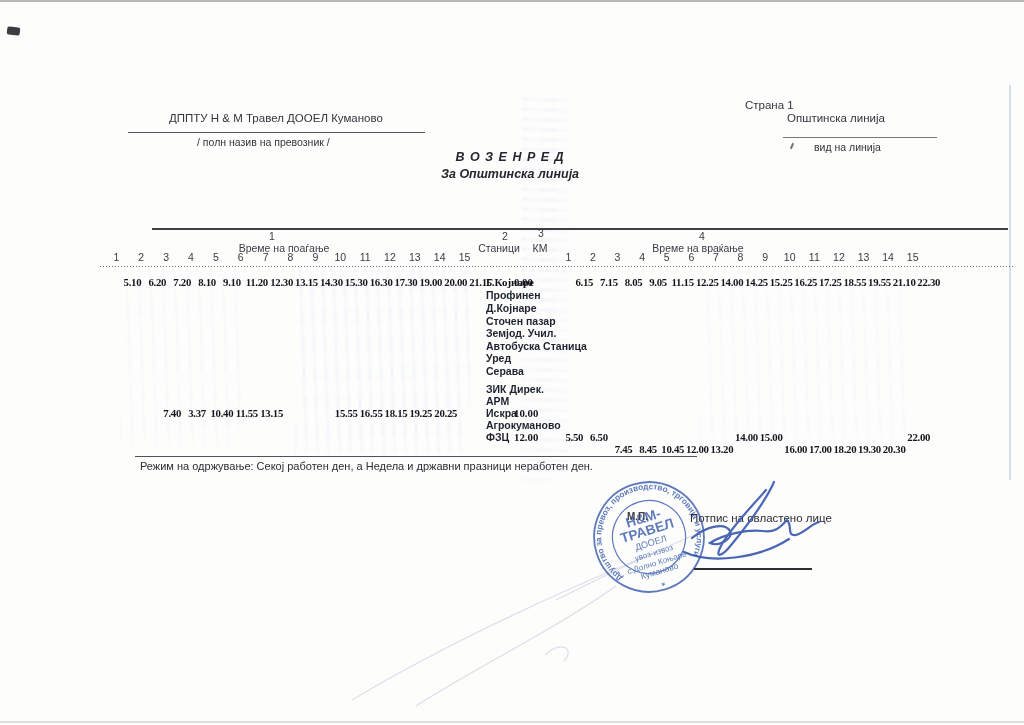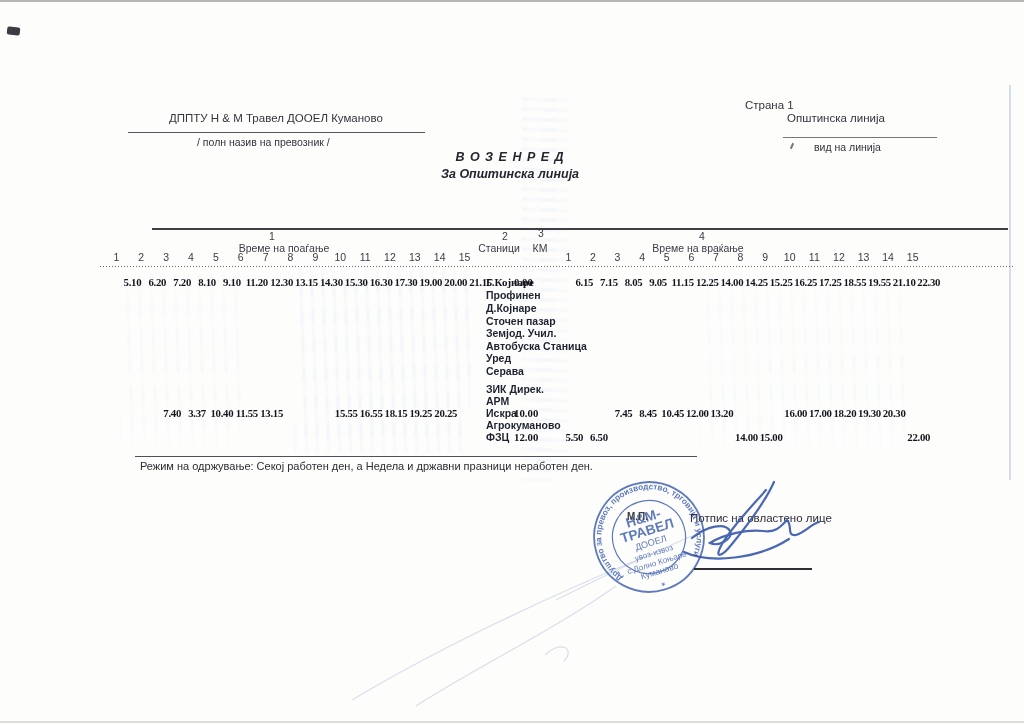--- a/index.html
+++ b/index.html
@@ -210,21 +210,21 @@
           <span class="tcell"></span>
           <span class="tcell">15.55</span>
           <span class="tcell">16.55</span>
           <span class="tcell">18.15</span>
           <span class="tcell">19.25</span>
           <span class="tcell">20.25</span>
           <span class="tcell"></span>
         </div>
         <span class="stname">Искра</span>
         <span class="km">10.00</span>
-        <div class="tgrid" style="left: 546px; width: 369px;">
+        <div class="tgrid" style="left: 546px; width: 369px; margin-top: 36px;">
           <span class="tcell"></span>
           <span class="tcell"></span>
           <span class="tcell">7.45</span>
           <span class="tcell">8.45</span>
           <span class="tcell">10.45</span>
           <span class="tcell">12.00</span>
           <span class="tcell">13.20</span>
           <span class="tcell"></span>
           <span class="tcell"></span>
           <span class="tcell">16.00</span>

